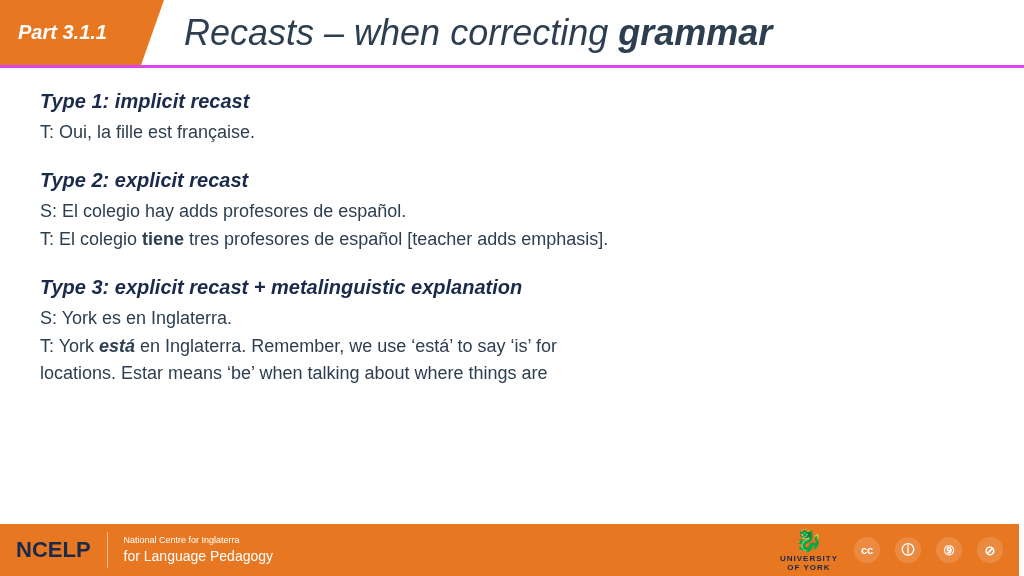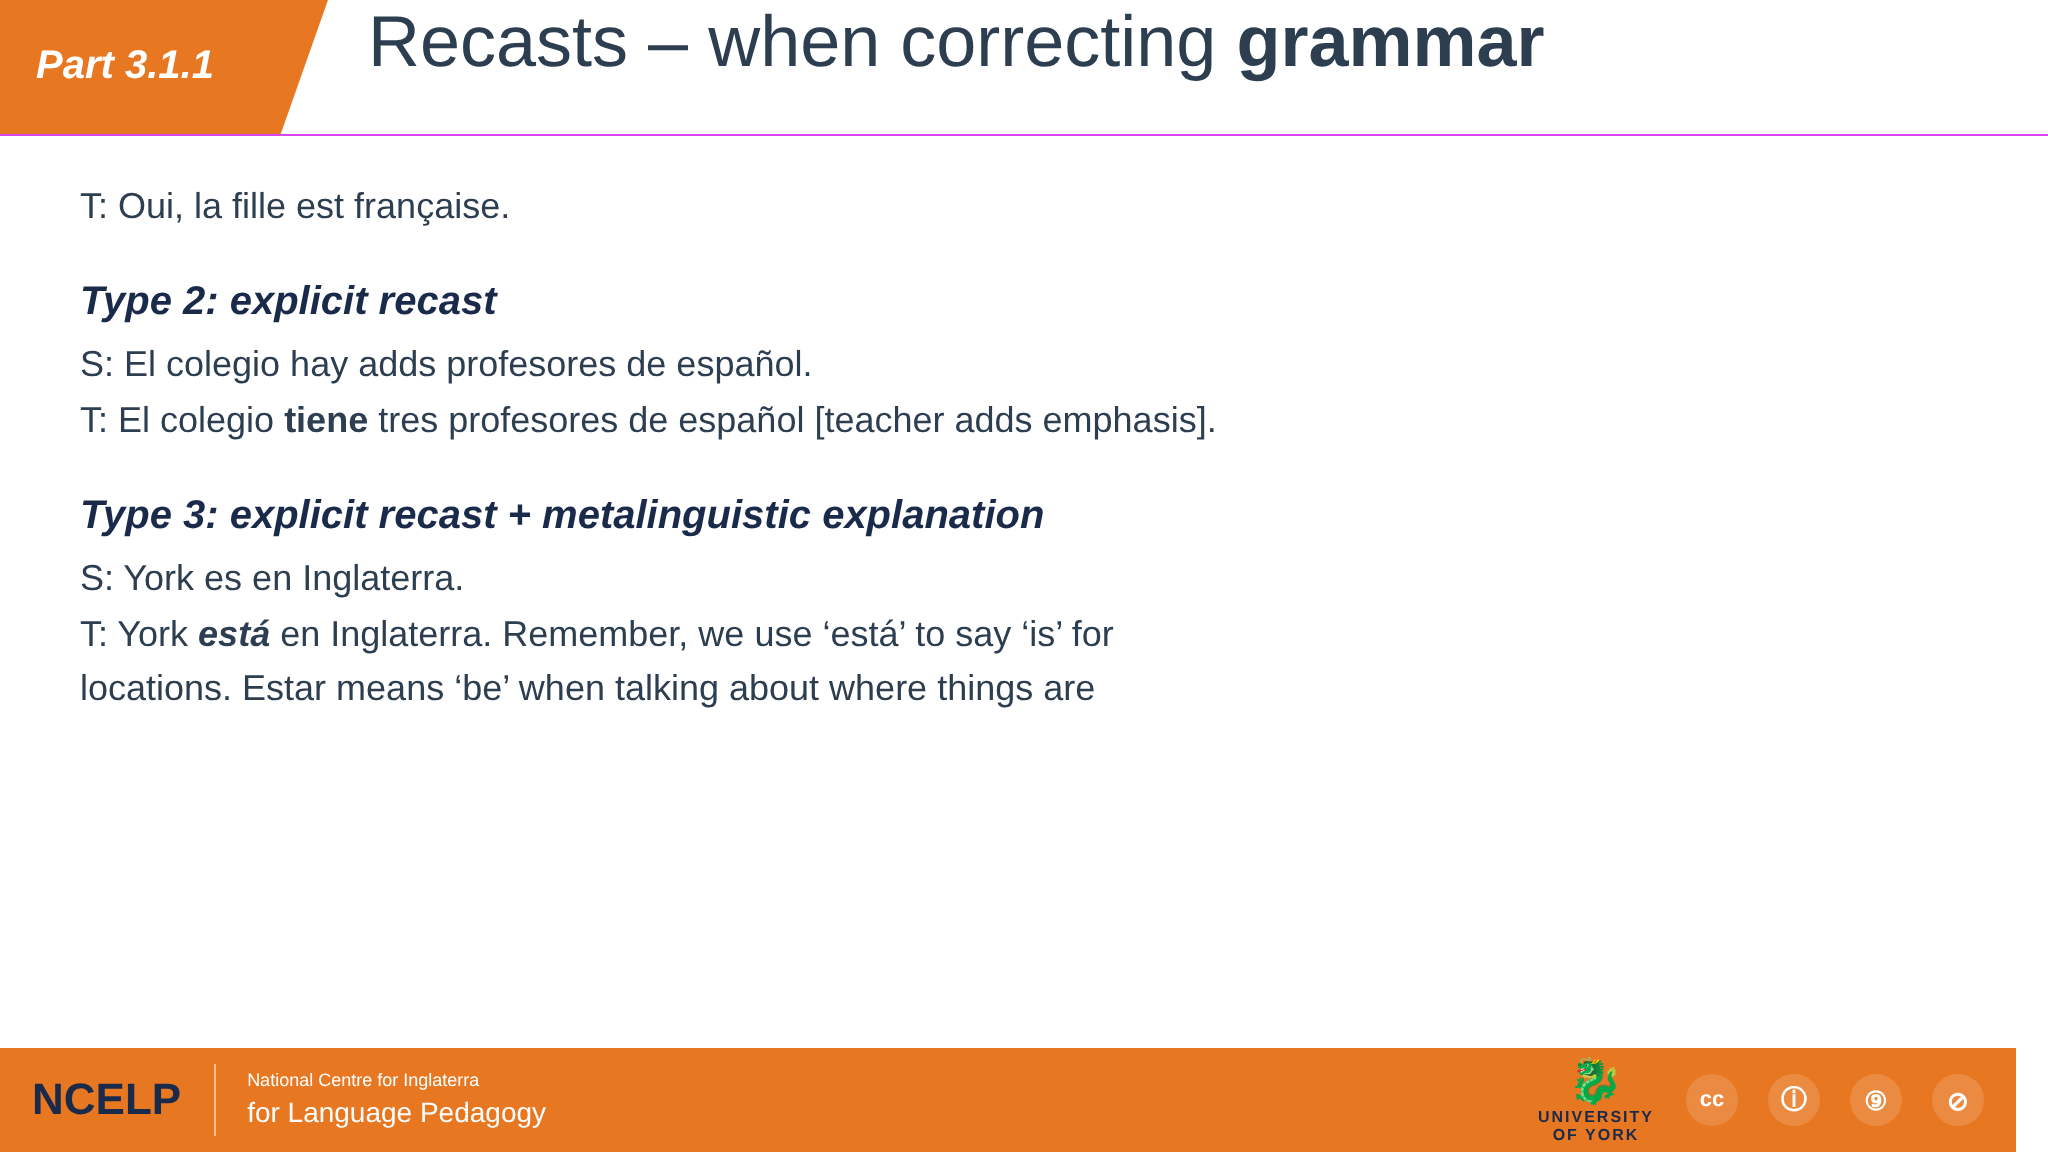--- a/index.html
+++ b/index.html
@@ -11,21 +11,21 @@
       background: #ffffff;
       overflow: hidden;
       position: relative;
     }
 
     
     .header {
       display: flex;
       align-items: stretch;
       height: 68px;
-      border-bottom: 1px solid #d946ef;
+      border-bottom: 3px solid #d946ef;
     }
 
     .header-part {
       background: #e87722;
       display: flex;
       align-items: center;
       padding: 0 18px;
       position: relative;
       min-width: 140px;
     }
@@ -45,22 +45,24 @@
     .header-part-label {
       color: #ffffff;
       font-size: 20px;
       font-weight: 700;
       white-space: nowrap;
       font-style: italic;
     }
 
     .header-title {
       display: flex;
+      align-items: center;
       padding-left: 44px;
       flex: 1;
+      font-style: italic;
     }
 
     .header-title-text {
       font-size: 36px;
       color: #2c3e50;
       font-weight: 300;
     }
 
     .header-title-text strong {
       font-weight: 900;
@@ -92,21 +94,21 @@
     .type-text strong {
       font-weight: 700;
       text-align: center;
     }
 
     
     .footer {
       position: absolute;
       bottom: 0;
       left: 0;
-      right: 16px;
+      right: 5px;
       height: 52px;
       background: #e87722;
       display: flex;
       align-items: center;
       justify-content: space-between;
       padding: 0 16px;
     }
 
     .footer-left {
       display: flex;
@@ -189,20 +191,21 @@
   <div class="header-title">
     <span class="header-title-text">
       <span>Recasts – when correcting </span><strong>grammar</strong>
     </span>
   </div>
 </div>
 
 <div class="content">
 
   <div class="type-section">
+    <div class="type-heading">Type 1: implicit recast</div>
     <div class="type-text">
       <span>T: Oui, la fille est française.</span>
     </div>
   </div>
 
   <div class="type-section">
     <div class="type-heading">Type 2: explicit recast</div>
     <div class="type-text">
       <span>S: El colegio hay adds profesores de español.</span>
     </div>

